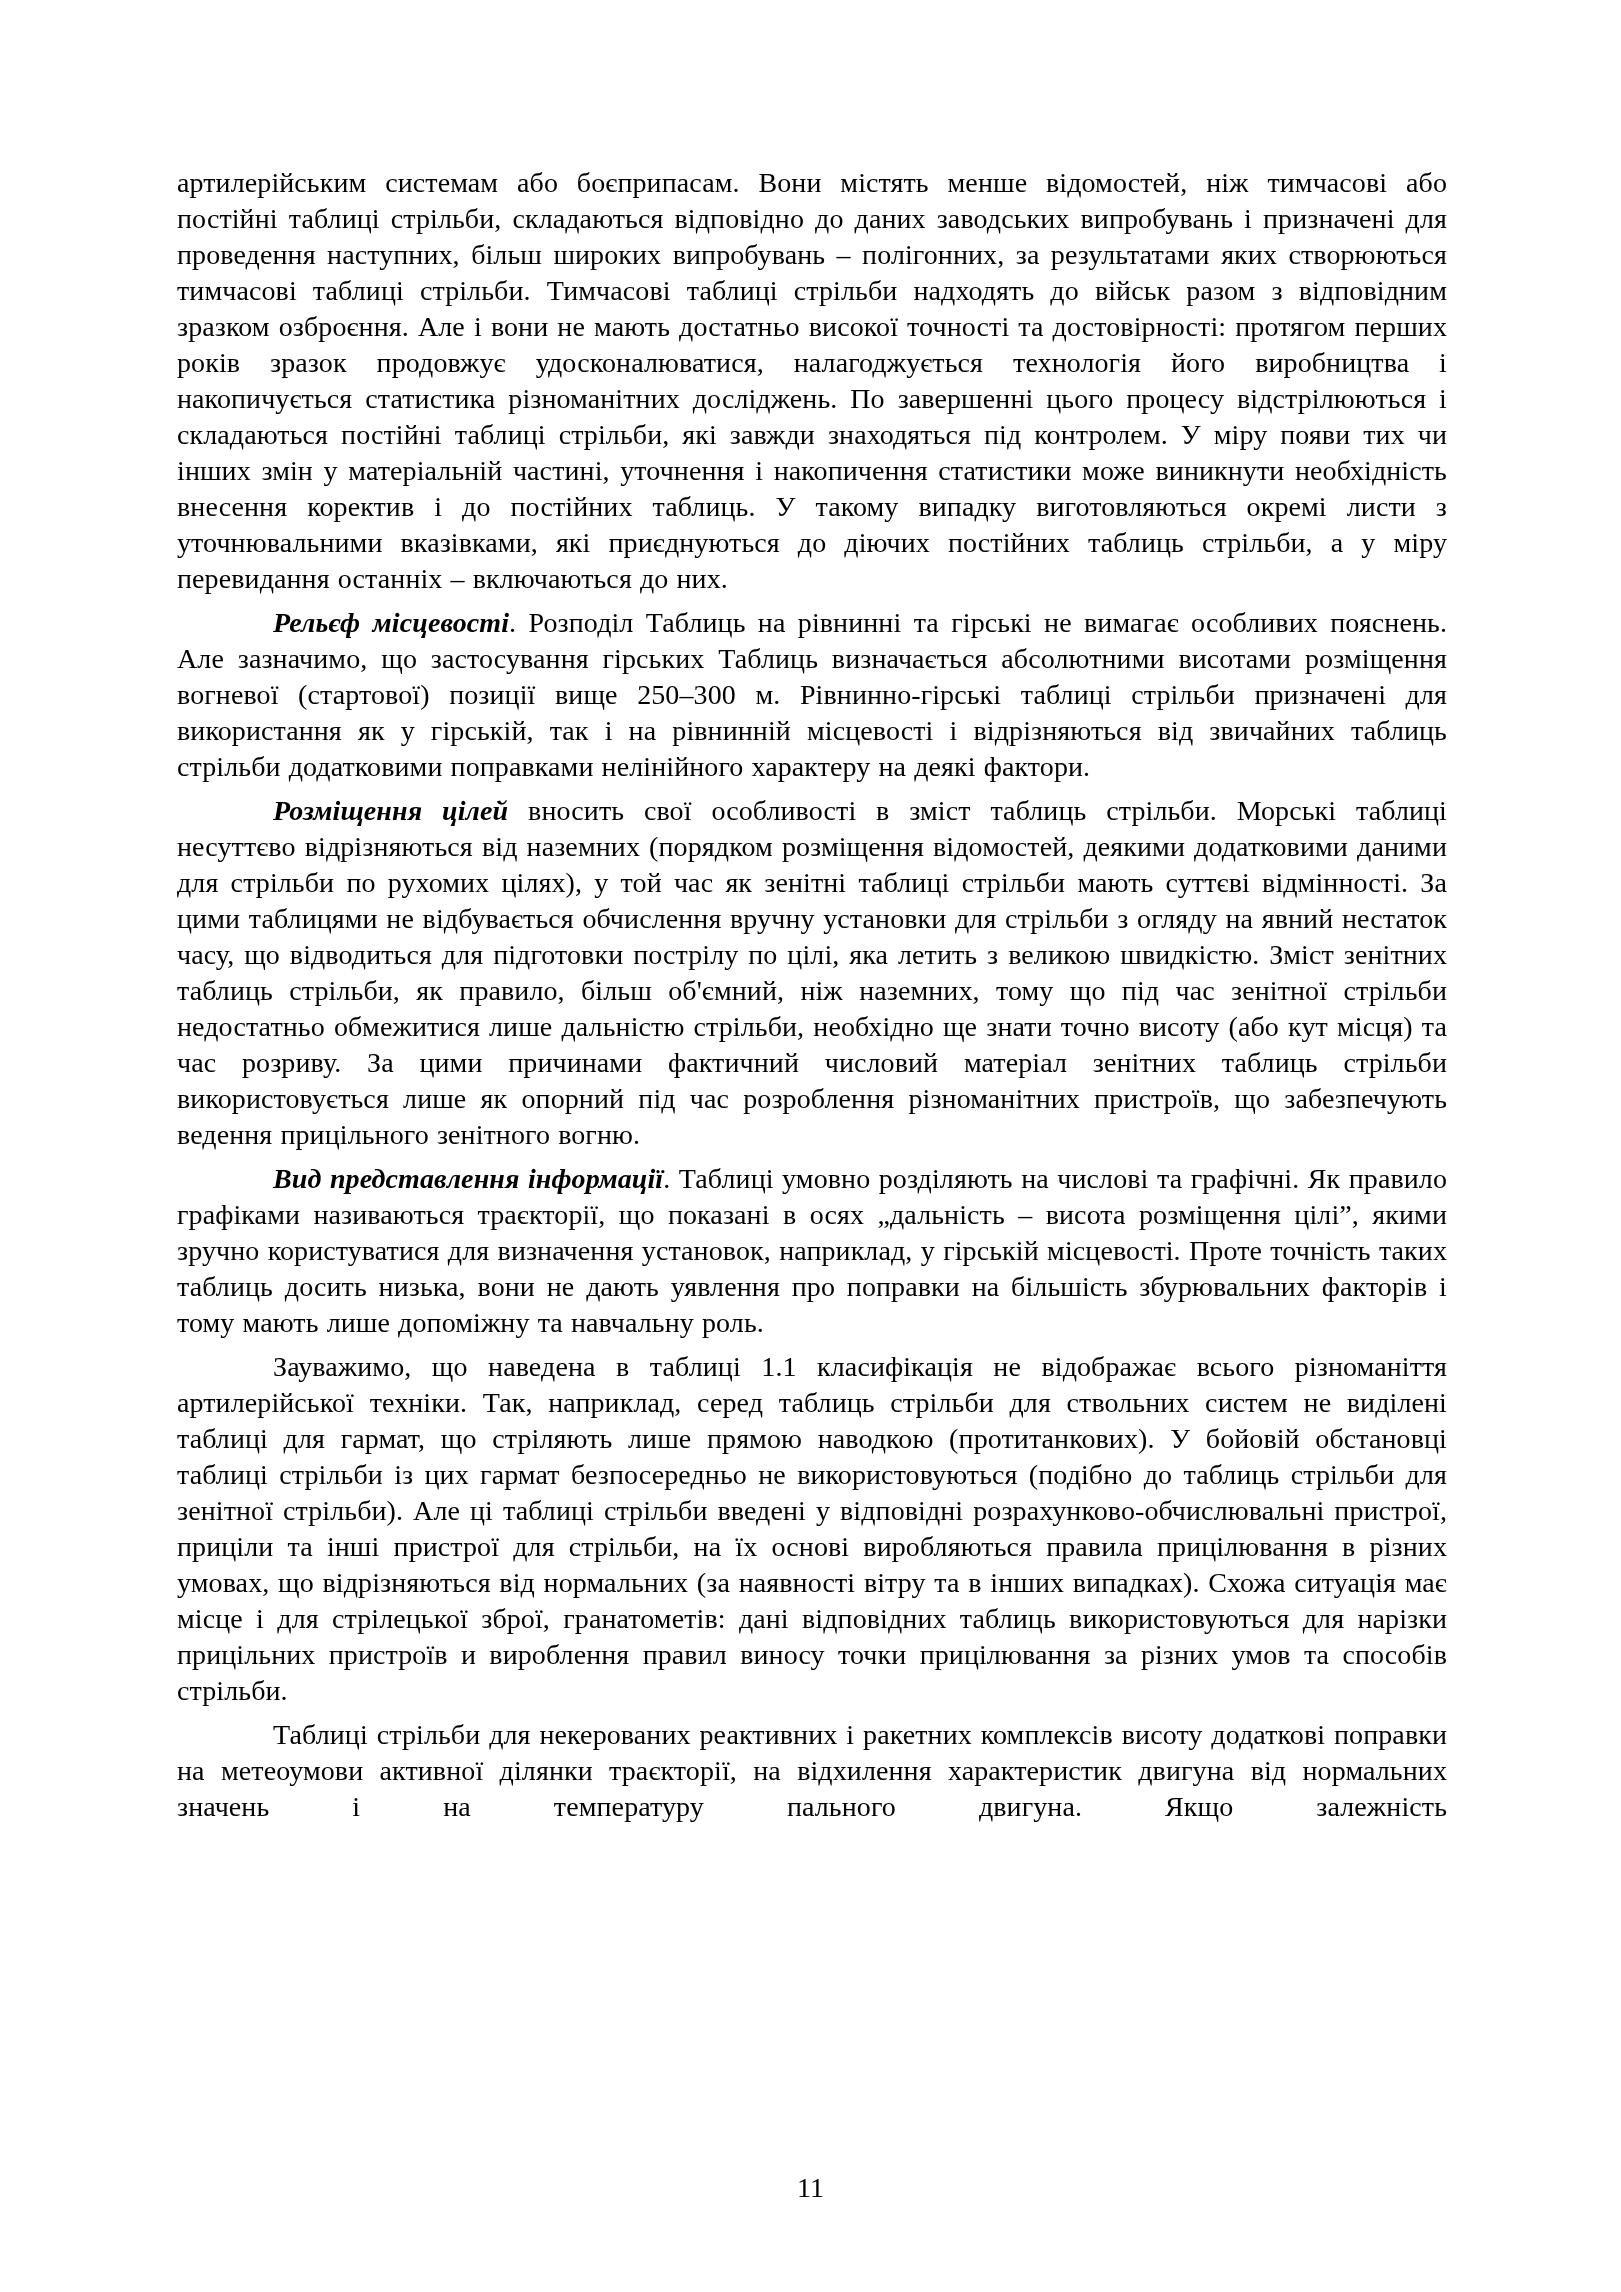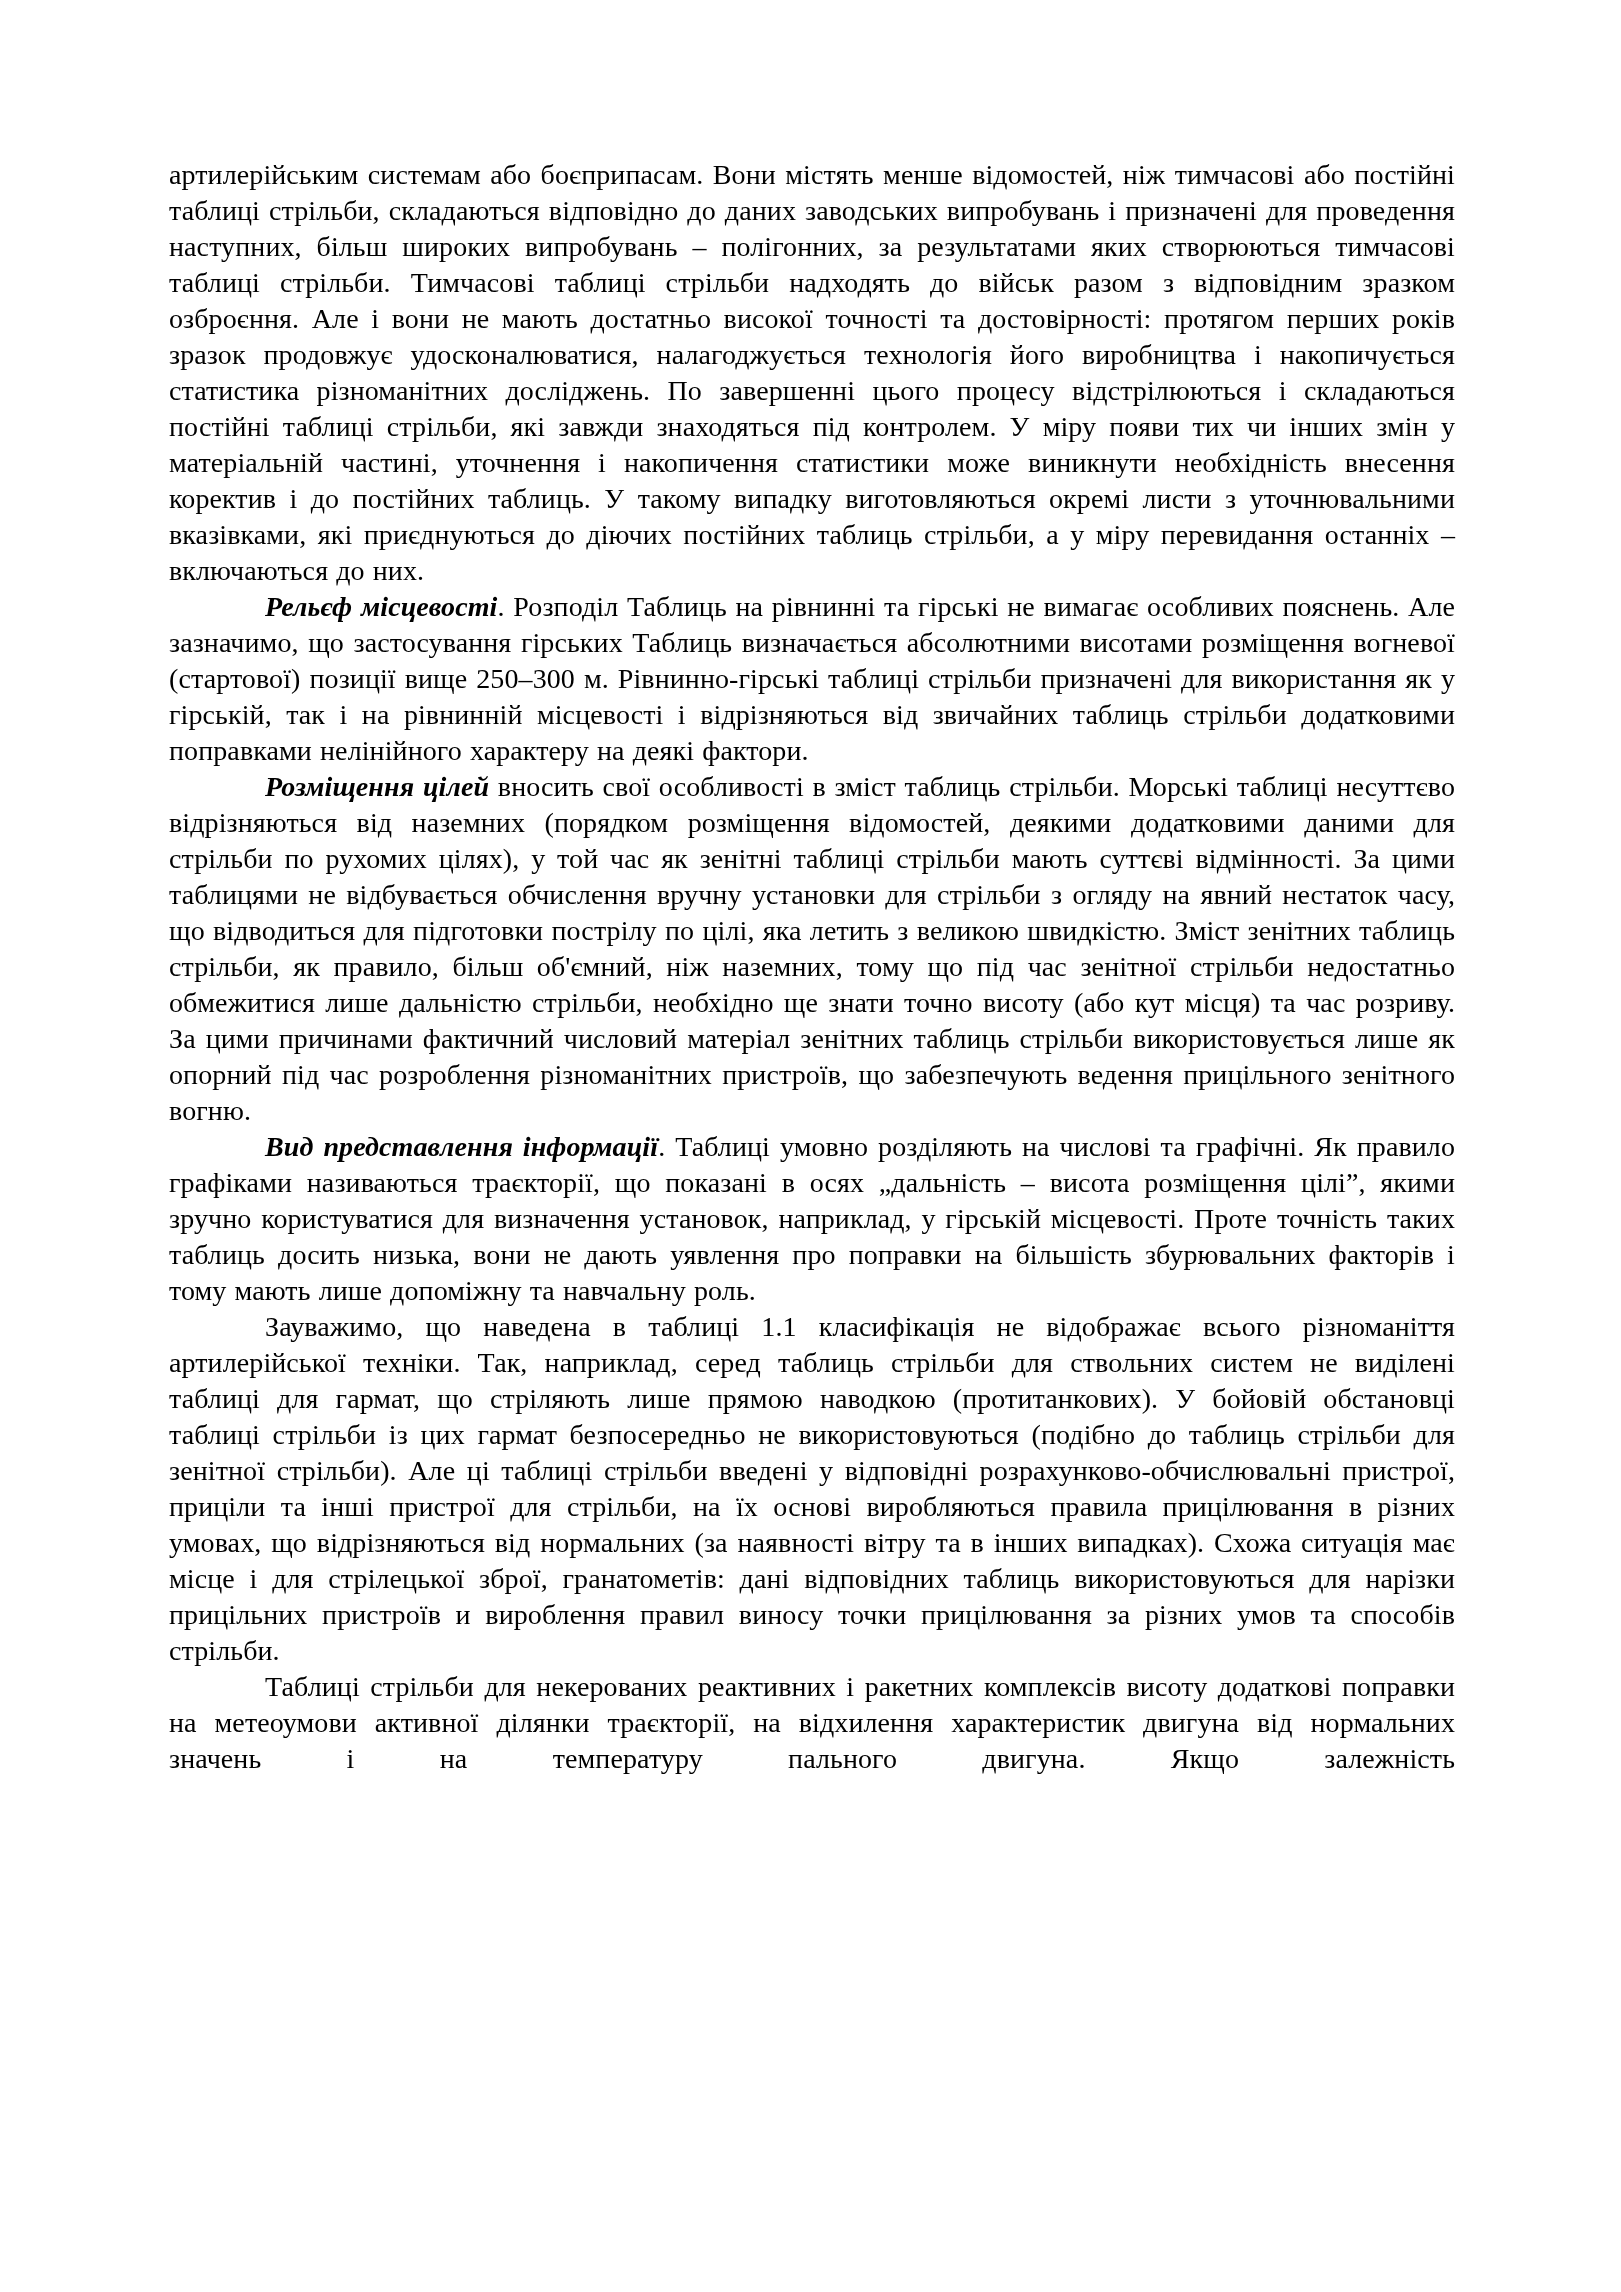--- a/index.html
+++ b/index.html
@@ -21,21 +21,21 @@
     left: 169px;
     top: 157px;
     width: 1286px;
     font-size: 28px;
     line-height: 36px;
     text-align: justify;
     letter-spacing: 0.1px;
     word-spacing: 1px;
   }
   .text-block p {
-    margin: 0;
+    margin: 8px;
     padding: 0;
     text-indent: 0;
   }
   .text-block p.indent {
     text-indent: 96px;
   }
   .text-block p.justify-last {
     text-align-last: justify;
   }
   .bi {
@@ -57,14 +57,15 @@
 
 <div class="page">
   <main class="text-block">
       <p><span>артилерійським системам або боєприпасам. Вони містять менше відомостей, ніж тимчасові або постійні таблиці стрільби, складаються відповідно до даних заводських випробувань і призначені для проведення наступних, більш широких випробувань – полігонних, за результатами яких створюються тимчасові таблиці стрільби. Тимчасові таблиці стрільби надходять до військ разом з відповідним зразком озброєння. Але і вони не мають достатньо високої точності та достовірності: протягом перших років зразок продовжує удосконалюватися, налагоджується технологія його виробництва і накопичується статистика різноманітних досліджень. По завершенні цього процесу відстрілюються і складаються постійні таблиці стрільби, які завжди знаходяться під контролем. У міру появи тих чи інших змін у матеріальній частині, уточнення і накопичення статистики може виникнути необхідність внесення коректив і до постійних таблиць. У такому випадку виготовляються окремі листи з уточнювальними вказівками, які приєднуються до діючих постійних таблиць стрільби, а у міру перевидання останніх – включаються до них.</span></p>
       <p class="indent"><span class="bi">Рельєф місцевості</span><span>. Розподіл Таблиць на рівнинні та гірські не вимагає особливих пояснень. Але зазначимо, що застосування гірських Таблиць визначається абсолютними висотами розміщення вогневої (стартової) позиції вище 250–300 м. Рівнинно-гірські таблиці стрільби призначені для використання як у гірській, так і на рівнинній місцевості і відрізняються від звичайних таблиць стрільби додатковими поправками нелінійного характеру на деякі фактори.</span></p>
       <p class="indent"><span class="bi">Розміщення цілей</span><span> вносить свої особливості в зміст таблиць стрільби. Морські таблиці несуттєво відрізняються від наземних (порядком розміщення відомостей, деякими додатковими даними для стрільби по рухомих цілях), у той час як зенітні таблиці стрільби мають суттєві відмінності. За цими таблицями не відбувається обчислення вручну установки для стрільби з огляду на явний нестаток часу, що відводиться для підготовки пострілу по цілі, яка летить з великою швидкістю. Зміст зенітних таблиць стрільби, як правило, більш об'ємний, ніж наземних, тому що під час зенітної стрільби недостатньо обмежитися лише дальністю стрільби, необхідно ще знати точно висоту (або кут місця) та час розриву. За цими причинами фактичний числовий матеріал зенітних таблиць стрільби використовується лише як опорний під час розроблення різноманітних пристроїв, що забезпечують ведення прицільного зенітного вогню.</span></p>
       <p class="indent"><span class="bi">Вид представлення інформації</span><span>. Таблиці умовно розділяють на числові та графічні. Як правило графіками називаються траєкторії, що показані в осях „дальність – висота розміщення цілі”, якими зручно користуватися для визначення установок, наприклад, у гірській місцевості. Проте точність таких таблиць досить низька, вони не дають уявлення про поправки на більшість збурювальних факторів і тому мають лише допоміжну та навчальну роль.</span></p>
       <p class="indent"><span>Зауважимо, що наведена в таблиці 1.1 класифікація не відображає всього різноманіття артилерійської техніки. Так, наприклад, серед таблиць стрільби для ствольних систем не виділені таблиці для гармат, що стріляють лише прямою наводкою (протитанкових). У бойовій обстановці таблиці стрільби із цих гармат безпосередньо не використовуються (подібно до таблиць стрільби для зенітної стрільби). Але ці таблиці стрільби введені у відповідні розрахунково-обчислювальні пристрої, приціли та інші пристрої для стрільби, на їх основі виробляються правила прицілювання в різних умовах, що відрізняються від нормальних (за наявності вітру та в інших випадках). Схожа ситуація має місце і для стрілецької зброї, гранатометів: дані відповідних таблиць використовуються для нарізки прицільних пристроїв и вироблення правил виносу точки прицілювання за різних умов та способів стрільби.</span></p>
       <p class="indent justify-last"><span>Таблиці стрільби для некерованих реактивних і ракетних комплексів висоту додаткові поправки на метеоумови активної ділянки траєкторії, на відхилення характеристик двигуна від нормальних значень і на температуру пального двигуна. Якщо залежність</span></p>
     </main>
+  <div class="page-number">11</div>
 </div>
 
 
 </body></html>

